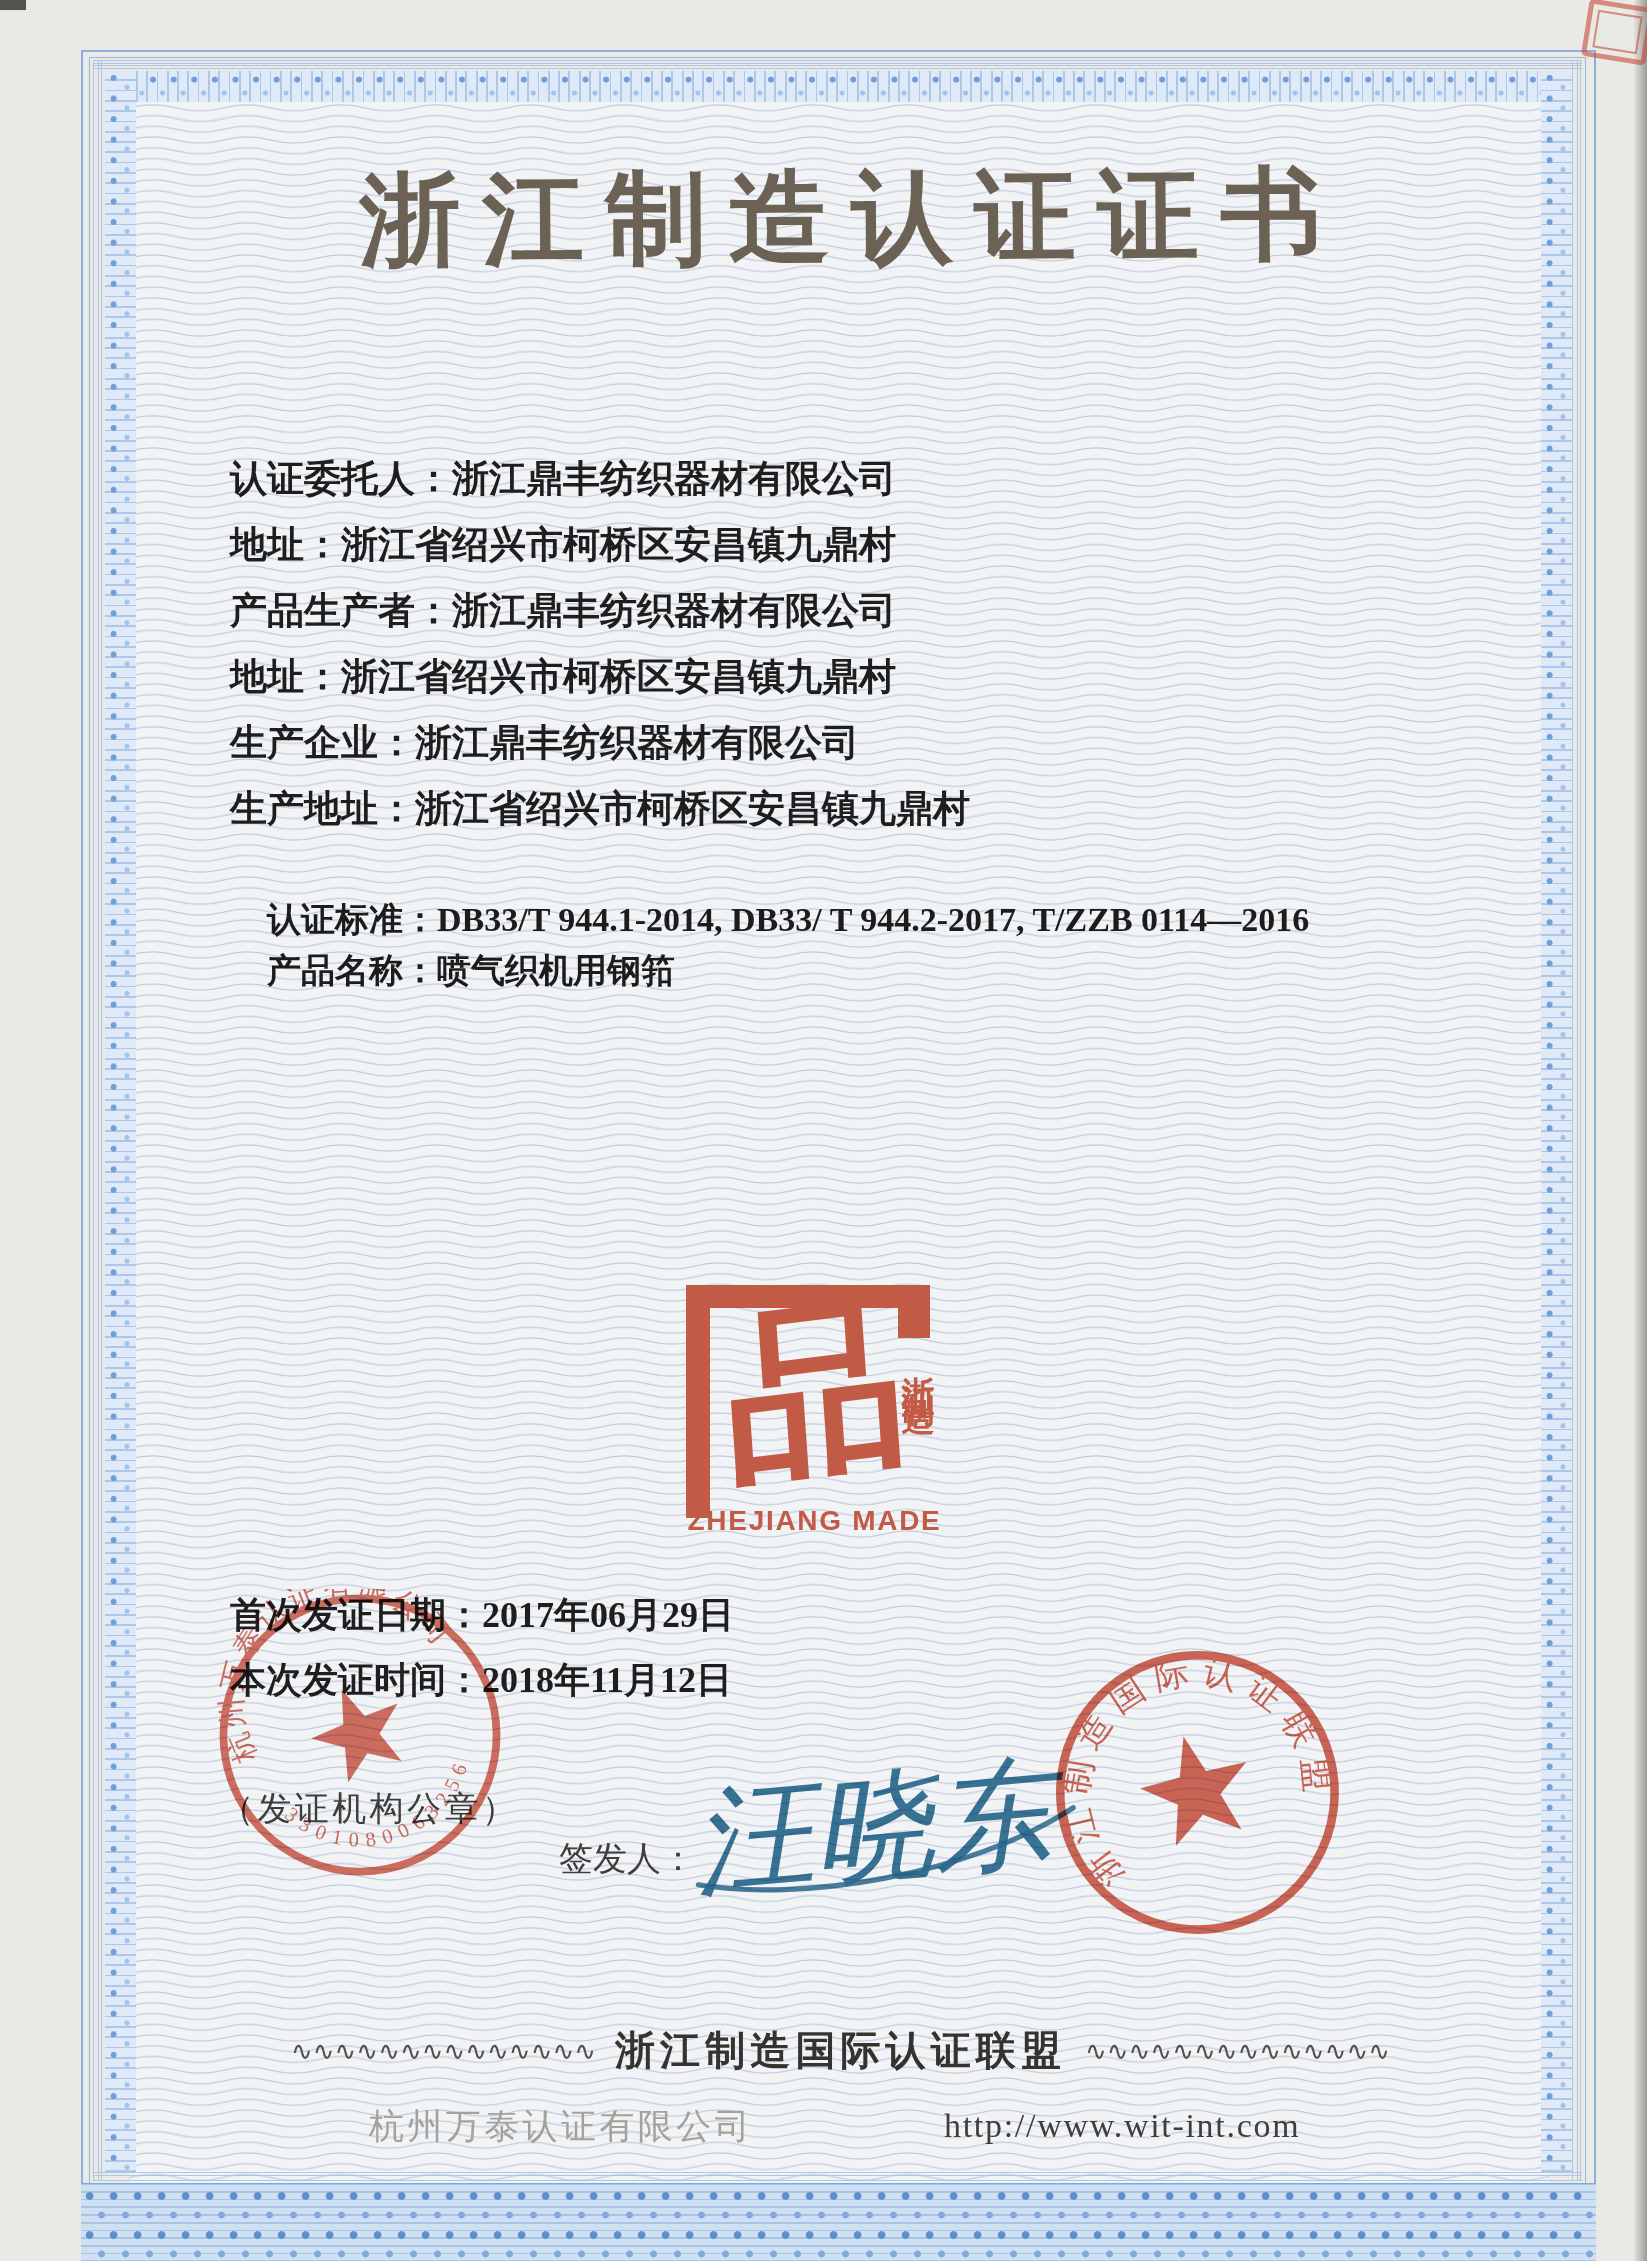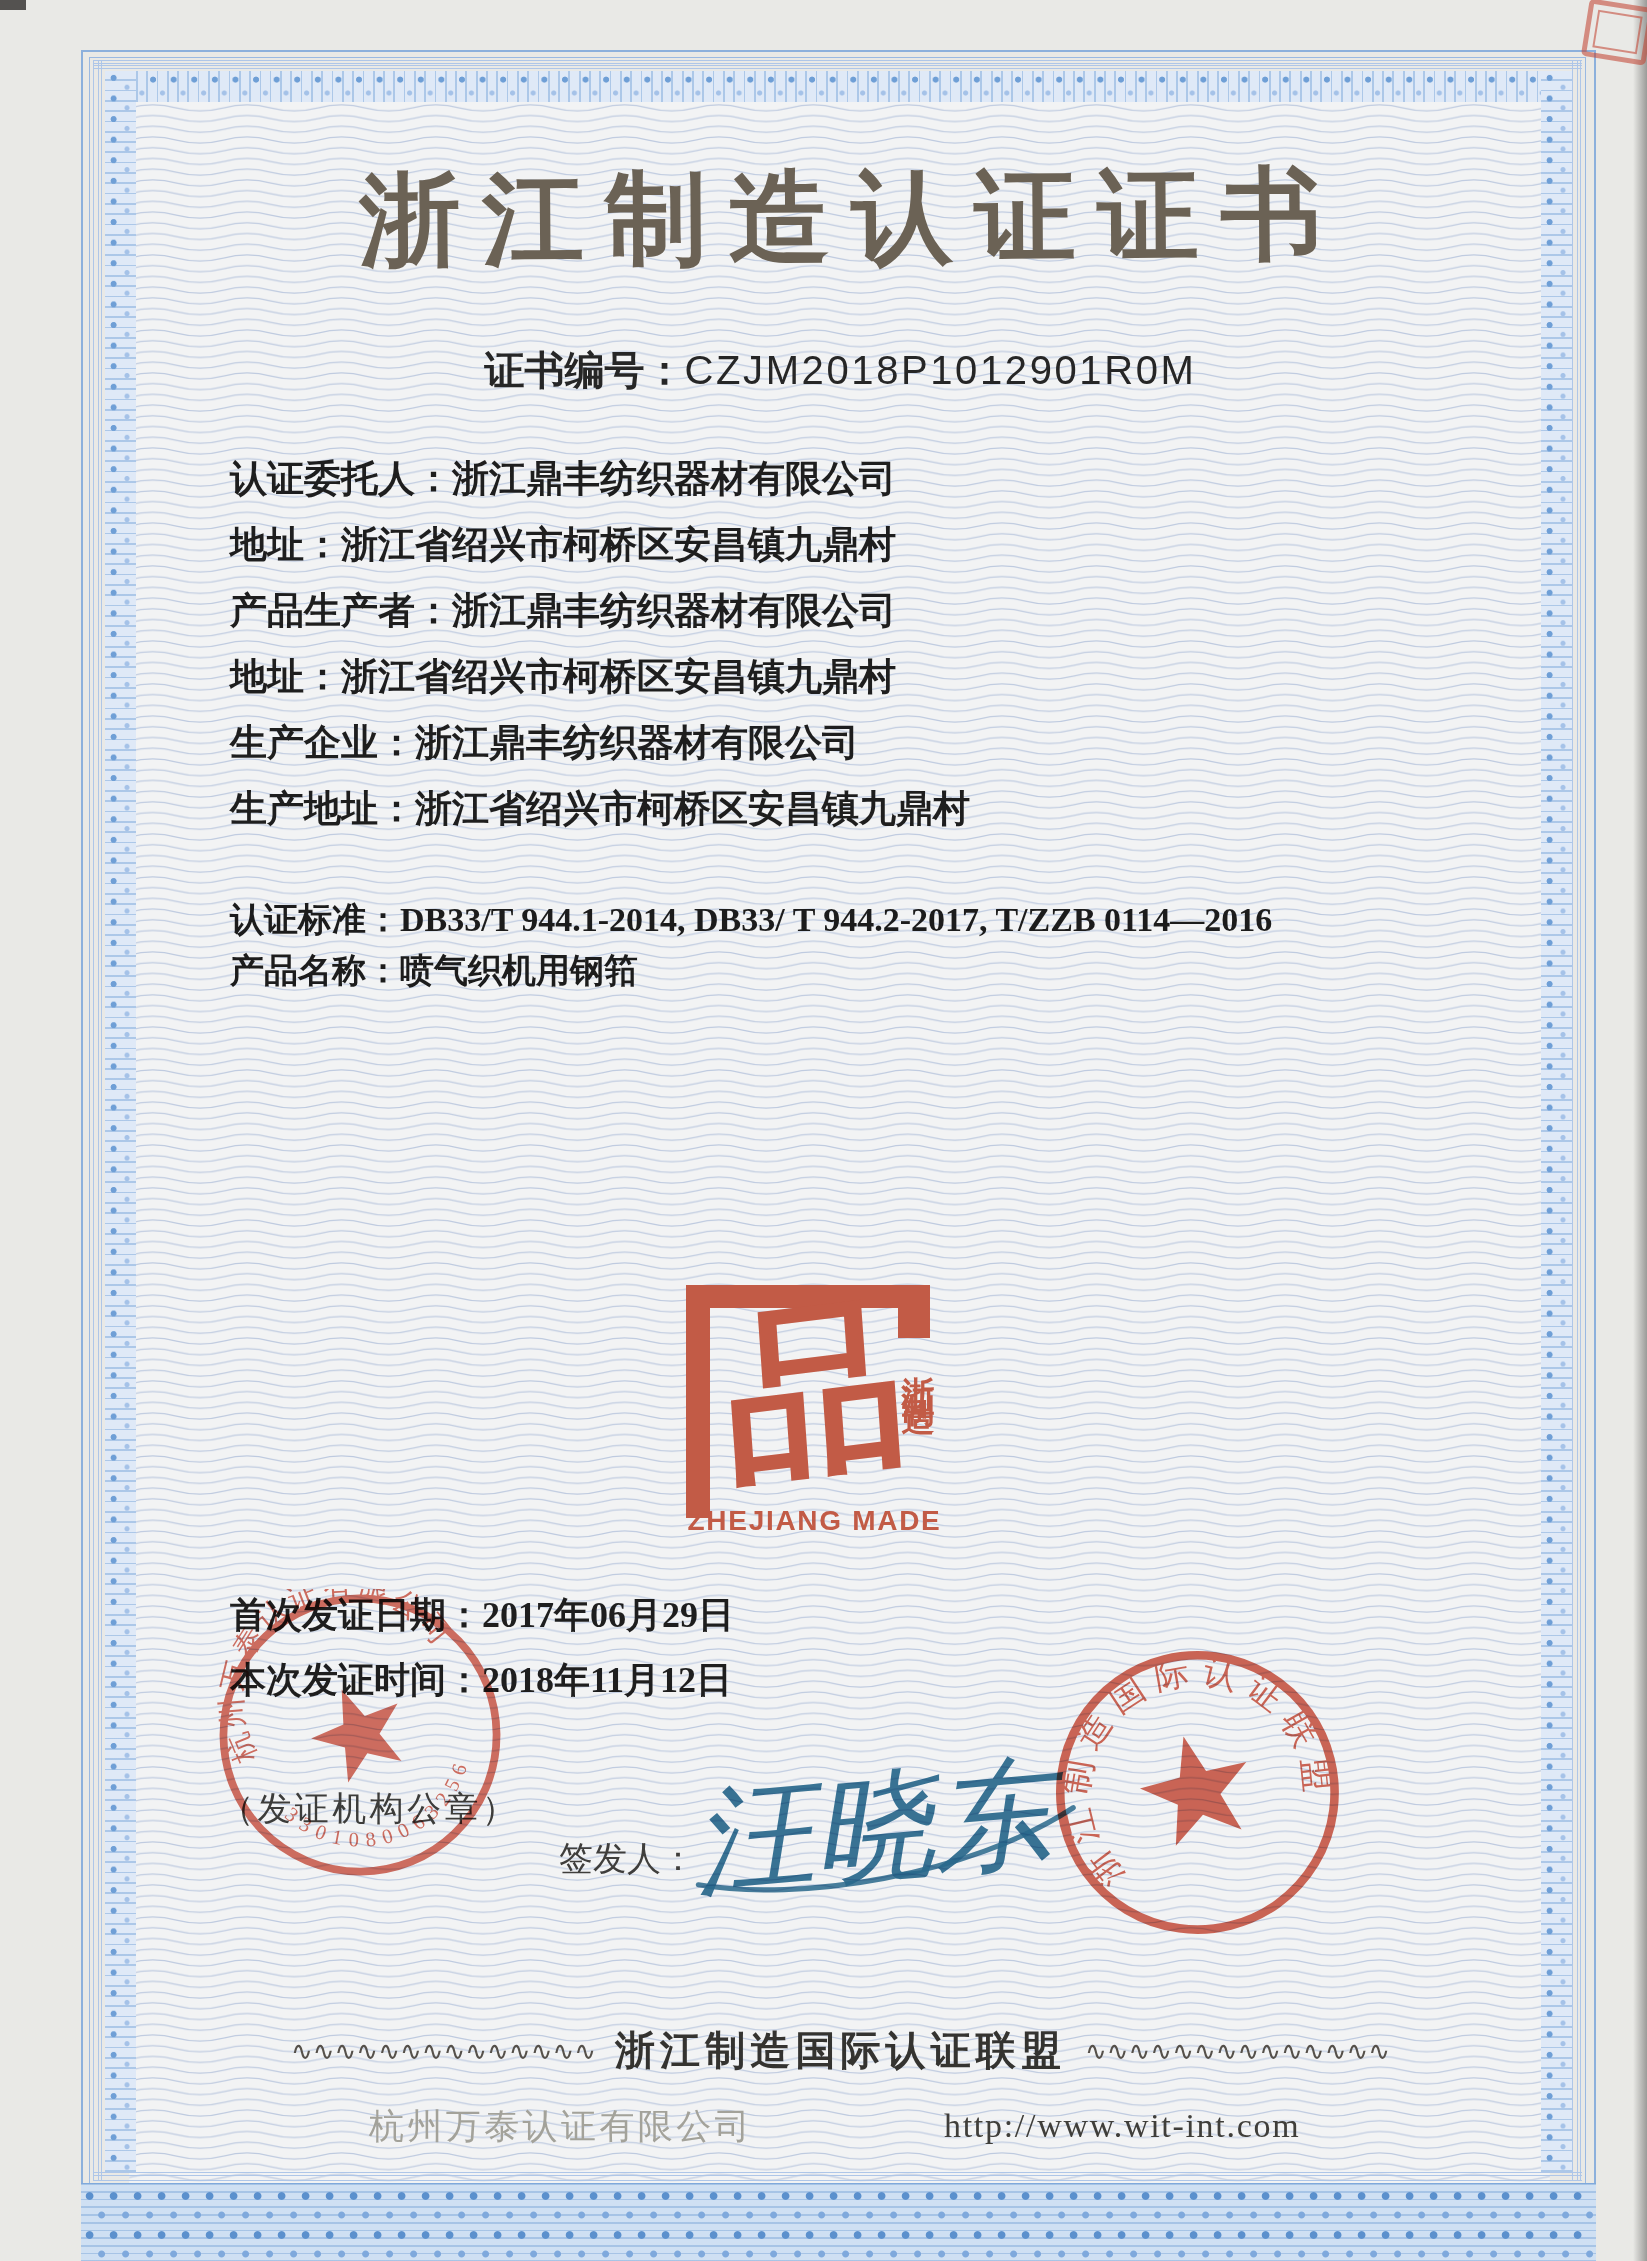--- a/index.html
+++ b/index.html
@@ -55,21 +55,21 @@
     color:#6b6255;letter-spacing:22px;text-indent:22px;transform:rotate(-.4deg);}
   .certno{left:137px;top:343px;width:1407px;text-align:center;color:#262626;
     font-family:"Liberation Sans",sans-serif;font-size:40px;}
   .certno .lblb{font-weight:700;}
   .certno .code{font-weight:400;letter-spacing:2.6px;}
 
   .info{left:230px;top:446px;width:1218px;font-size:37px;font-weight:700;color:#1e1e1e;}
   .info .line{height:66px;line-height:66px;white-space:nowrap;}
 
   .stds{left:230px;top:894px;width:1270px;font-size:34px;font-weight:700;color:#1c1c1c;}
-  .stds .line{height:51px;line-height:51px;white-space:nowrap;}
+  .stds .line{height:51px;line-height:51px;white-space:nowrap;margin-left:37px;}
 
   .para{left:230px;top:1131px;width:1197px;font-size:34px;line-height:57px;color:#2a2a28;
     text-indent:2em;text-align:justify;}
 
   
   .logo{left:679px;top:1275px;width:271px;height:276px;color:#c25b46;}
   .logo .bar{position:absolute;background:#c25b46;}
   .lg-top{left:6.9px;top:10.3px;width:214px;height:23px;}
   .lg-left{left:6.9px;top:10.3px;width:24px;height:233px;}
   .lg-corner{left:219px;top:10.3px;width:32px;height:53px;}
@@ -126,23 +126,20 @@
   <div class="abs band-bottom"></div>
 
   <div class="abs scan-edge-right"></div>
   <div class="abs corner-smudge"></div>
   <div class="abs corner-seal">
       <i></i>
     </div>
 
   <div class="abs title">浙江制造认证证书</div>
 
-  <div class="abs certno">
-    <span class="lblb">证书编号：</span><span class="code">CZJM2018P1012901R0M</span>
-  </div>
 
   <div class="abs info">
     <div class="line">
       <span>认证委托人：</span><span>浙江鼎丰纺织器材有限公司</span>
     </div>
     <div class="line">
       <span>地址：</span><span>浙江省绍兴市柯桥区安昌镇九鼎村</span>
     </div>
     <div class="line">
       <span>产品生产者：</span><span>浙江鼎丰纺织器材有限公司</span>

